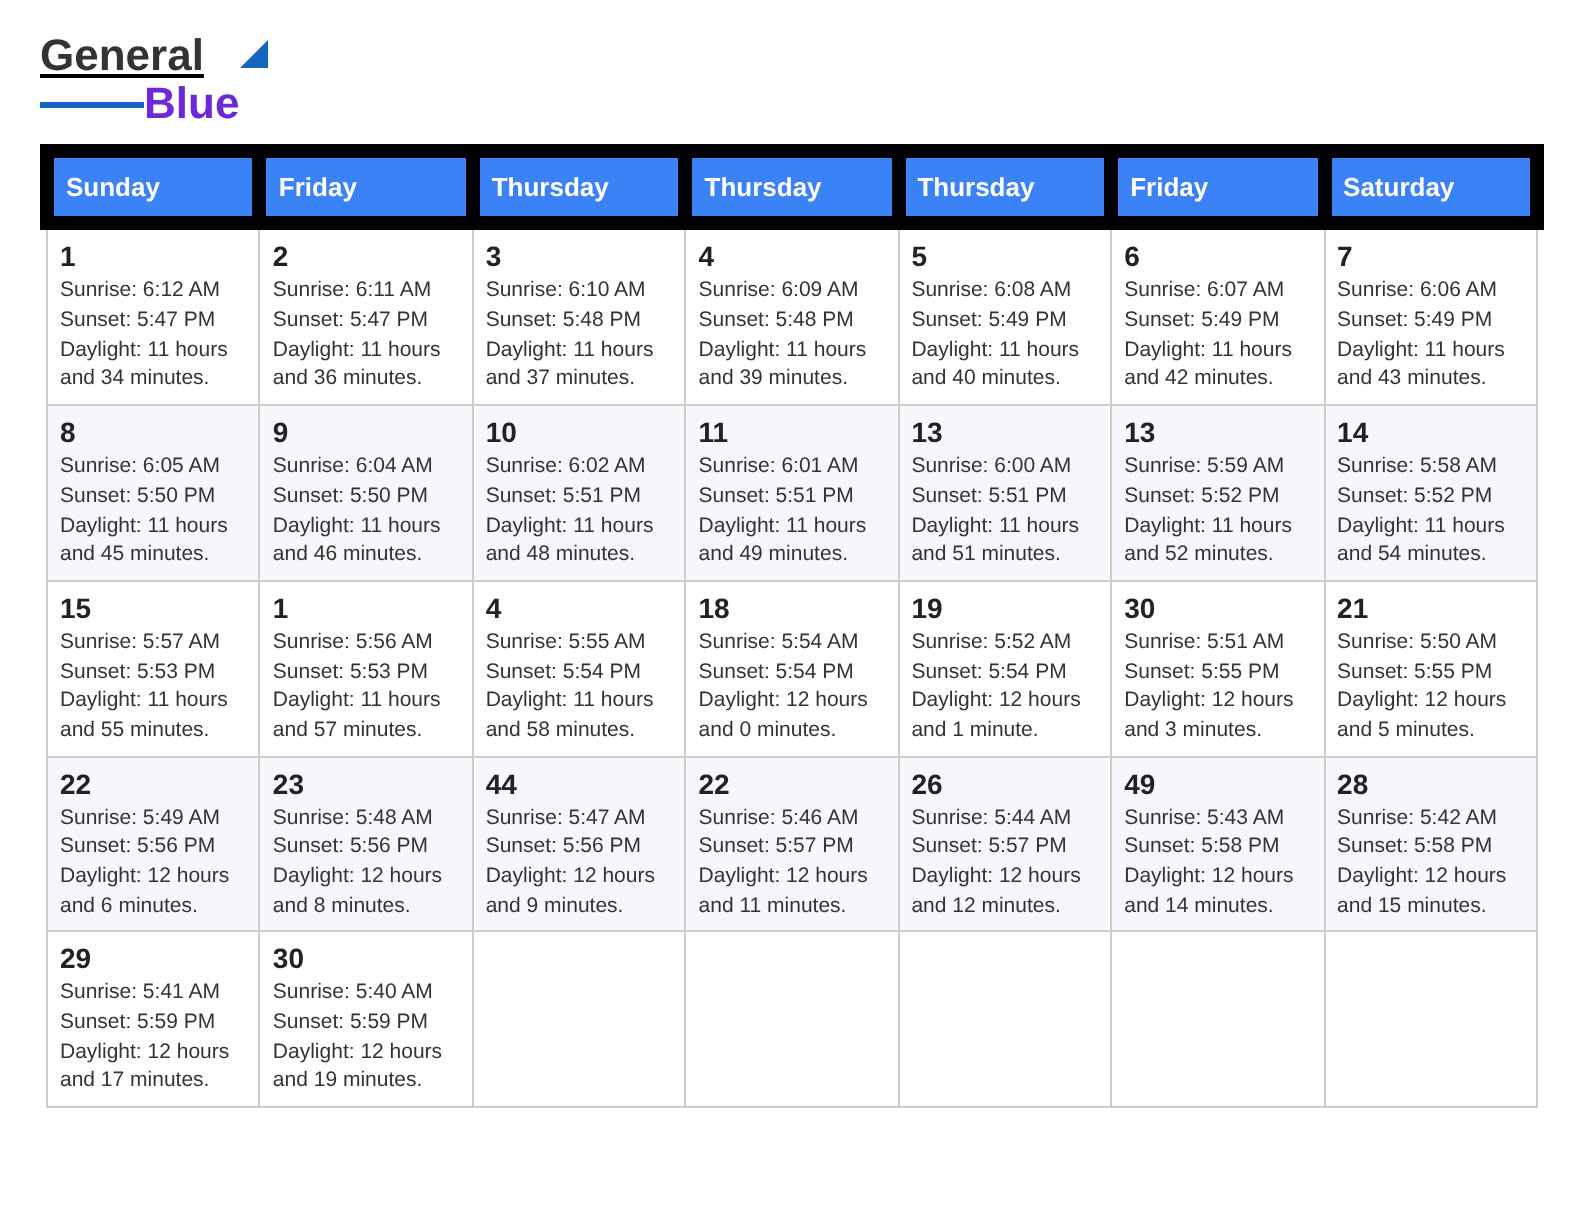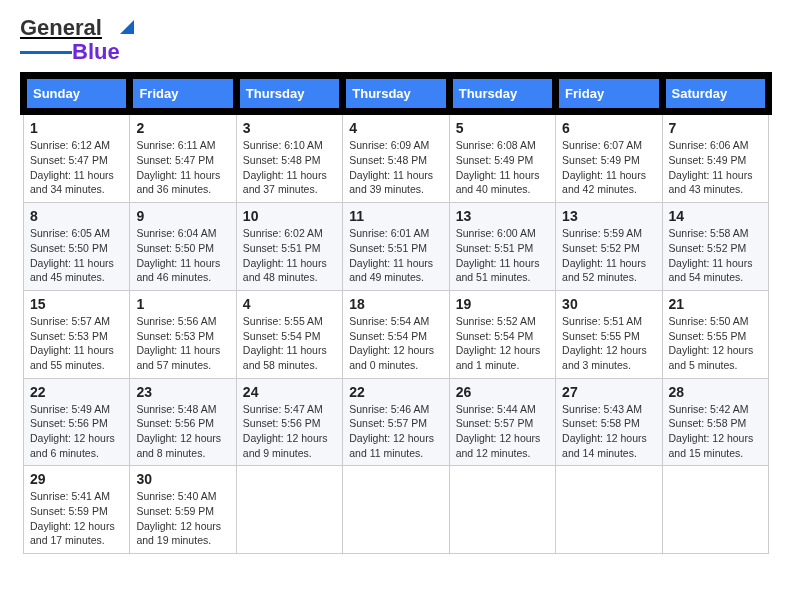--- a/index.html
+++ b/index.html
@@ -216,33 +216,33 @@
         <tr>
           <td>
             <span class="day-num">22</span>
             <div class="day-info">Sunrise: 5:49 AM<br>Sunset: 5:56 PM<br>Daylight: 12 hours and 6 minutes.</div>
           </td>
           <td>
             <span class="day-num">23</span>
             <div class="day-info">Sunrise: 5:48 AM<br>Sunset: 5:56 PM<br>Daylight: 12 hours and 8 minutes.</div>
           </td>
           <td>
-            <span class="day-num">24</span>
+            <span class="day-num">44</span>
             <div class="day-info">Sunrise: 5:47 AM<br>Sunset: 5:56 PM<br>Daylight: 12 hours and 9 minutes.</div>
           </td>
           <td>
             <span class="day-num">22</span>
             <div class="day-info">Sunrise: 5:46 AM<br>Sunset: 5:57 PM<br>Daylight: 12 hours and 11 minutes.</div>
           </td>
           <td>
             <span class="day-num">26</span>
             <div class="day-info">Sunrise: 5:44 AM<br>Sunset: 5:57 PM<br>Daylight: 12 hours and 12 minutes.</div>
           </td>
           <td>
-            <span class="day-num">27</span>
+            <span class="day-num">49</span>
             <div class="day-info">Sunrise: 5:43 AM<br>Sunset: 5:58 PM<br>Daylight: 12 hours and 14 minutes.</div>
           </td>
           <td>
             <span class="day-num">28</span>
             <div class="day-info">Sunrise: 5:42 AM<br>Sunset: 5:58 PM<br>Daylight: 12 hours and 15 minutes.</div>
           </td>
         </tr>
         <tr>
           <td>
             <span class="day-num">29</span>

